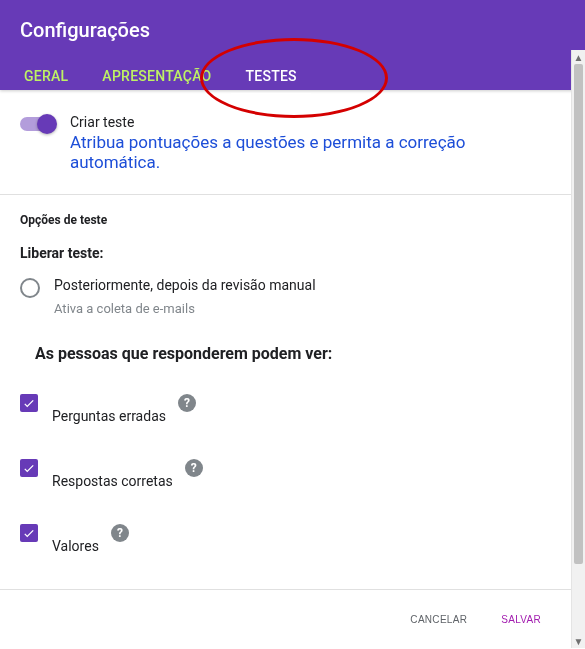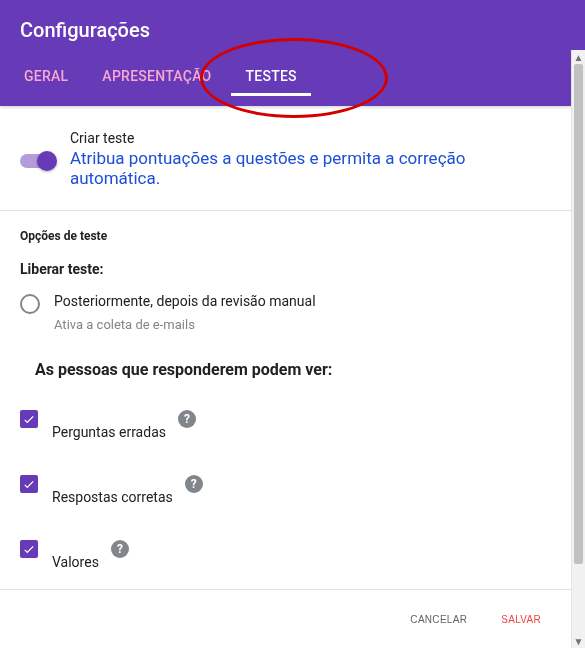--- a/index.html
+++ b/index.html
@@ -38,40 +38,40 @@
     left: 2px; right: 2px;
     top: 14px;
     height: 500px;
     background: #c1c1c1;
     border-radius: 2px;
   }
   .header {
     background: #673ab7;
     color: #fff;
     padding: 18px 0 0 0;
-    height: 106px;
+    height: 90px;
     position: relative;
     box-shadow: 0 1px 3px rgba(0,0,0,0.2);
   }
   .header-title {
     font-size: 20px;
     font-weight: 500;
     padding: 0 20px 14px 20px;
     color: #fff;
   }
   .tabs {
     display: flex;
     gap: 26px;
     padding: 0 20px;
   }
   .tab {
     padding: 12px 4px 12px 4px;
     font-size: 14px;
     font-weight: 500;
-    color: #f9a8d4;
+    color: #bef264;
     letter-spacing: 0.25px;
     cursor: pointer;
     position: relative;
   }
   .tab.active {
     color: #fff;
   }
   .tab.active::after {
     content: "";
     position: absolute;
@@ -79,21 +79,21 @@
     bottom: 0;
     height: 3px;
     background: #fff;
   }
   .content {
     padding: 24px 20px 10px 20px;
     width: 571px;
   }
   .toggle-row {
     display: flex;
-    align-items: center;
+    align-items: flex-start;
     gap: 16px;
     margin-bottom: 22px;
   }
   .toggle {
     position: relative;
     width: 34px;
     height: 14px;
     background: #b39ddb;
     border-radius: 10px;
     margin-top: 3px;
@@ -202,21 +202,21 @@
   .btn {
     font-size: 10px;
     font-weight: 500;
     letter-spacing: 0.3px;
     padding: 8px 10px;
     cursor: pointer;
     background: none;
     border: none;
   }
   .btn.cancel { color: #5f6368; }
-  .btn.save { color: #ef4444; }
+  .btn.save { color: #a21caf; }
   .annot-circle {
     position: absolute;
     left: 200px;
     top: 38px;
     width: 188px;
     height: 80px;
     border: 3px solid #d40000;
     border-radius: 50%;
     pointer-events: none;
     z-index: 50;

